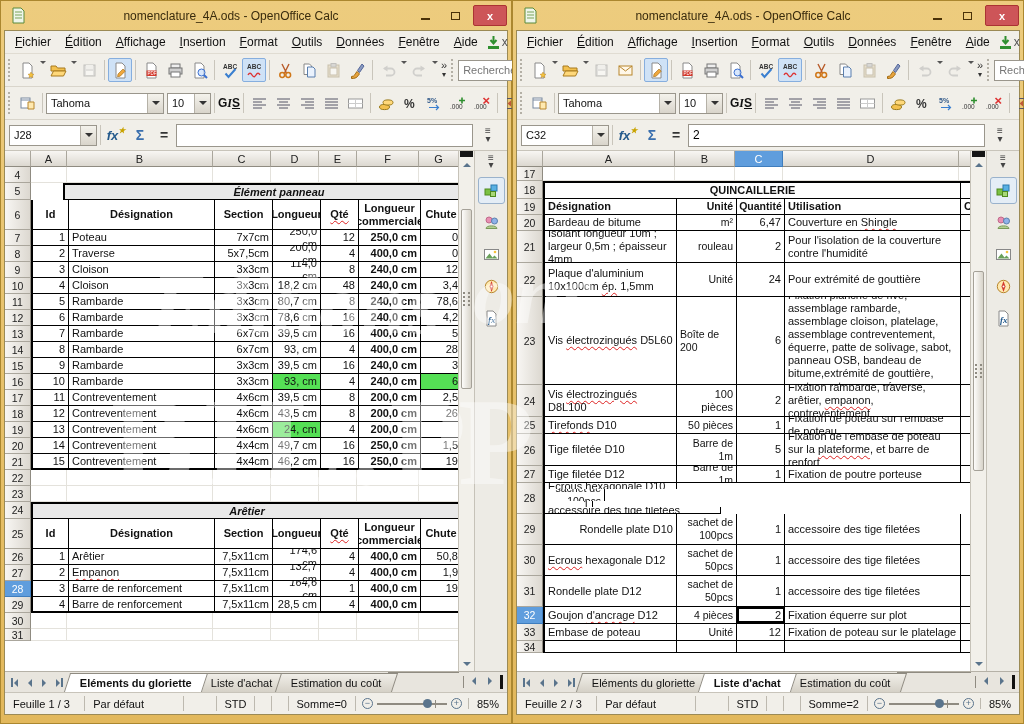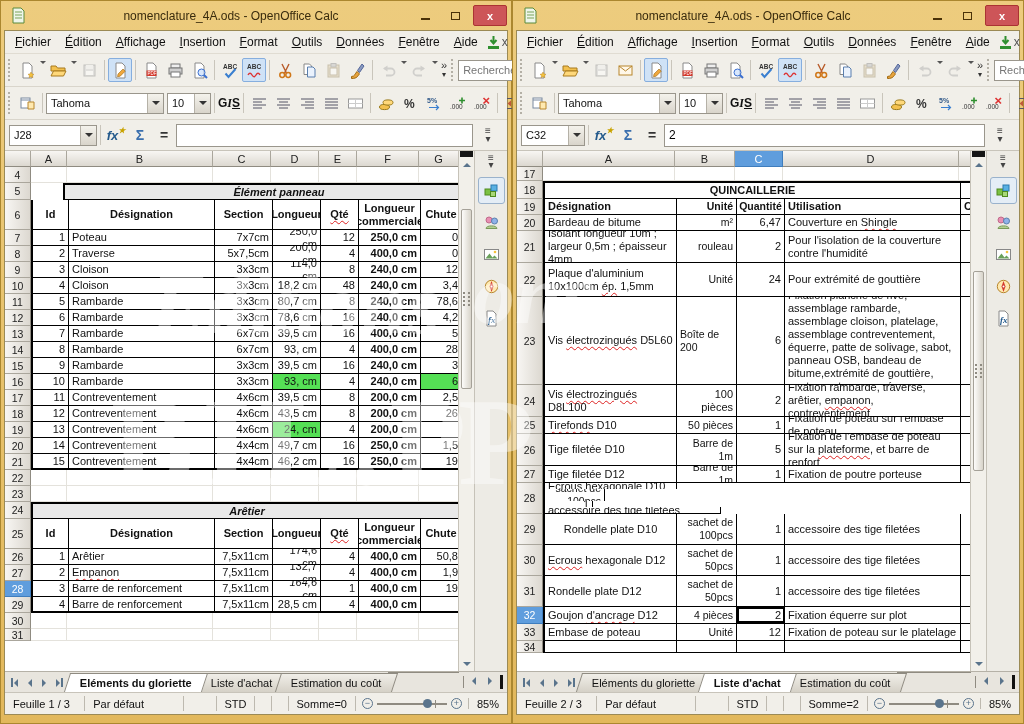--- a/index.html
+++ b/index.html
@@ -1347,21 +1347,21 @@
         </span>
         <span class="sep"></span>
         <span class="tbtn tbi">
           <svg width="17" height="17" viewBox="0 0 17 17">
             <path d="M2 3.5h13M8 7h7M8 10h7M2 13.5h13" stroke="#556"></path>
             <path d="M6 5.5v6L2.5 8.5z" fill="#c05a3a"></path>
           </svg>
         </span>
       </div>
     <div class="fbar">
-      <span class="combo" style="width:64px">
+      <span class="combo" style="width:88px">
         <span class="cval">C32</span>
         <span class="arrowbtn">
             <span class="tri"></span>
           </span>
       </span>
       <span class="sep"></span>
       <span class="tbtn" style="font-style:italic;font-weight:bold;color:#245a8c;font-size:13px">
           <span>fx</span>
           <span style="color:#c9a300;font-size:8px;margin-top:-10px">★</span>
         </span>
@@ -1594,21 +1594,21 @@
               </div>
               <div class="cell al" style="width: 12px;">
                 <span></span>
               </div>
             </div>
           </div>
           <div class="grow" style="height: 31px;">
             <div class="rnum" style="height: 31px;">29</div>
             <div class="cellwrap bx bxi" style="height: 31px;">
               <div class="cell al" style="width: 132px;">
-                <span class="wrap" style="text-align:center"><span>Rondelle plate D10</span></span>
+                <span class="wrap" style="text-align:right"><span>Rondelle plate D10</span></span>
               </div>
               <div class="cell ar" style="width: 60px; font-size: 10.5px;">
                 <span class="wrap" style="text-align:right"><span>sachet de 100pcs</span></span>
               </div>
               <div class="cell ar" style="width: 48px;">
                 <span>1</span>
               </div>
               <div class="cell al" style="width: 176px;">
                 <span class="wrap" style="text-align:left"><span>accessoire des tige filetées</span></span>
               </div>

